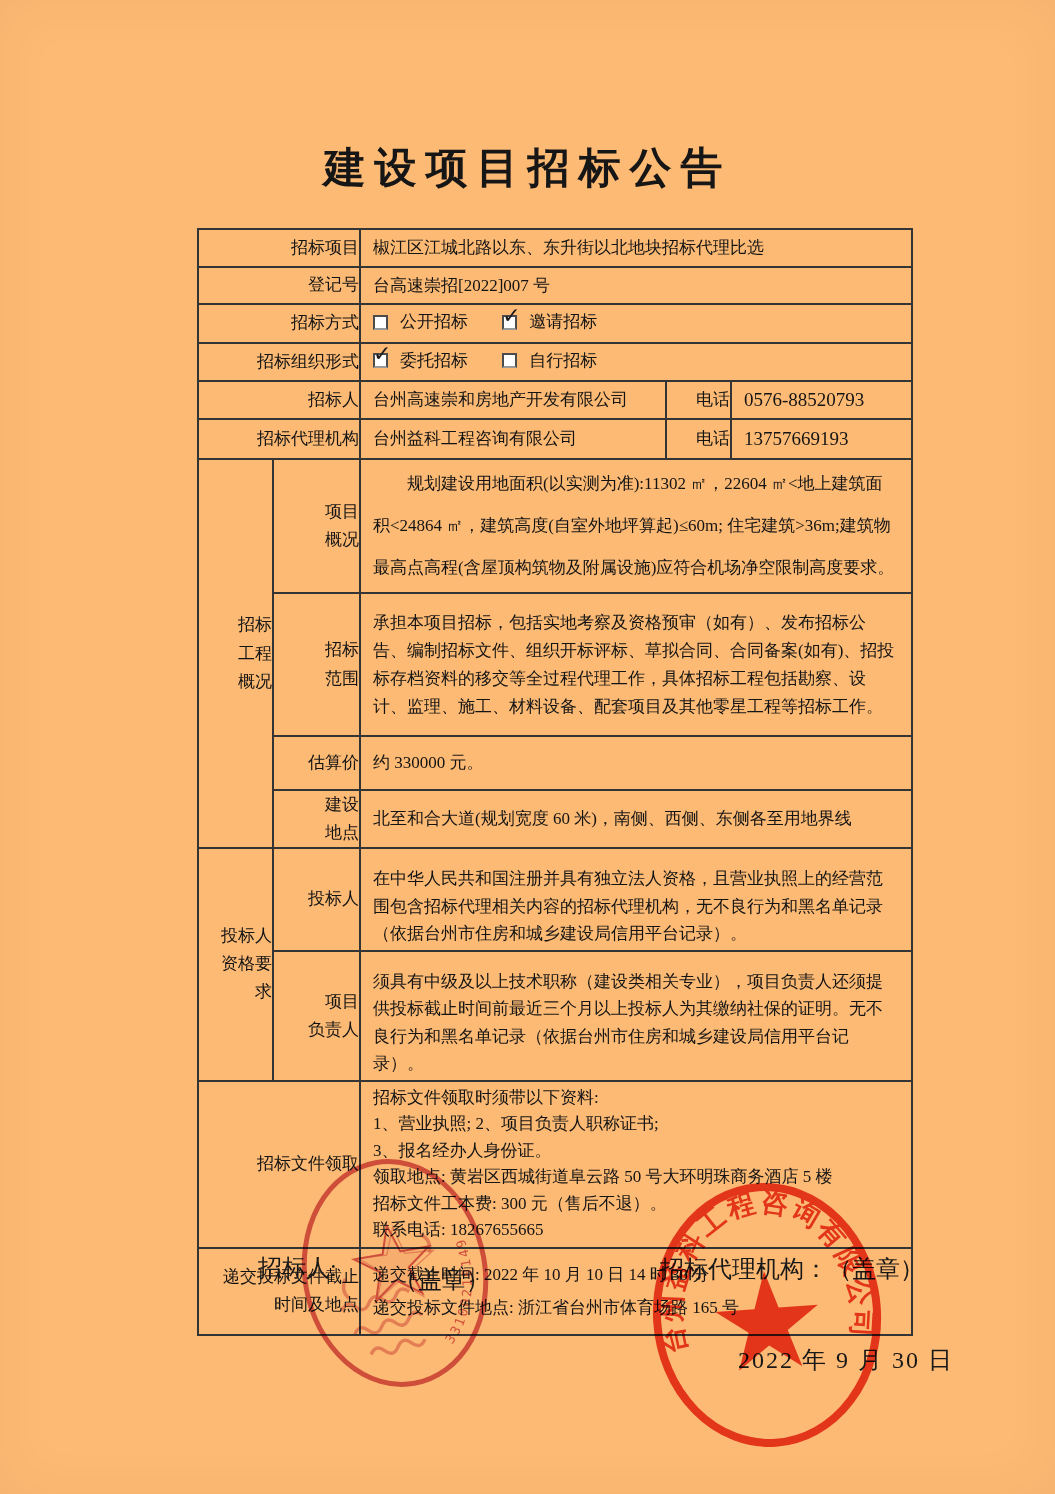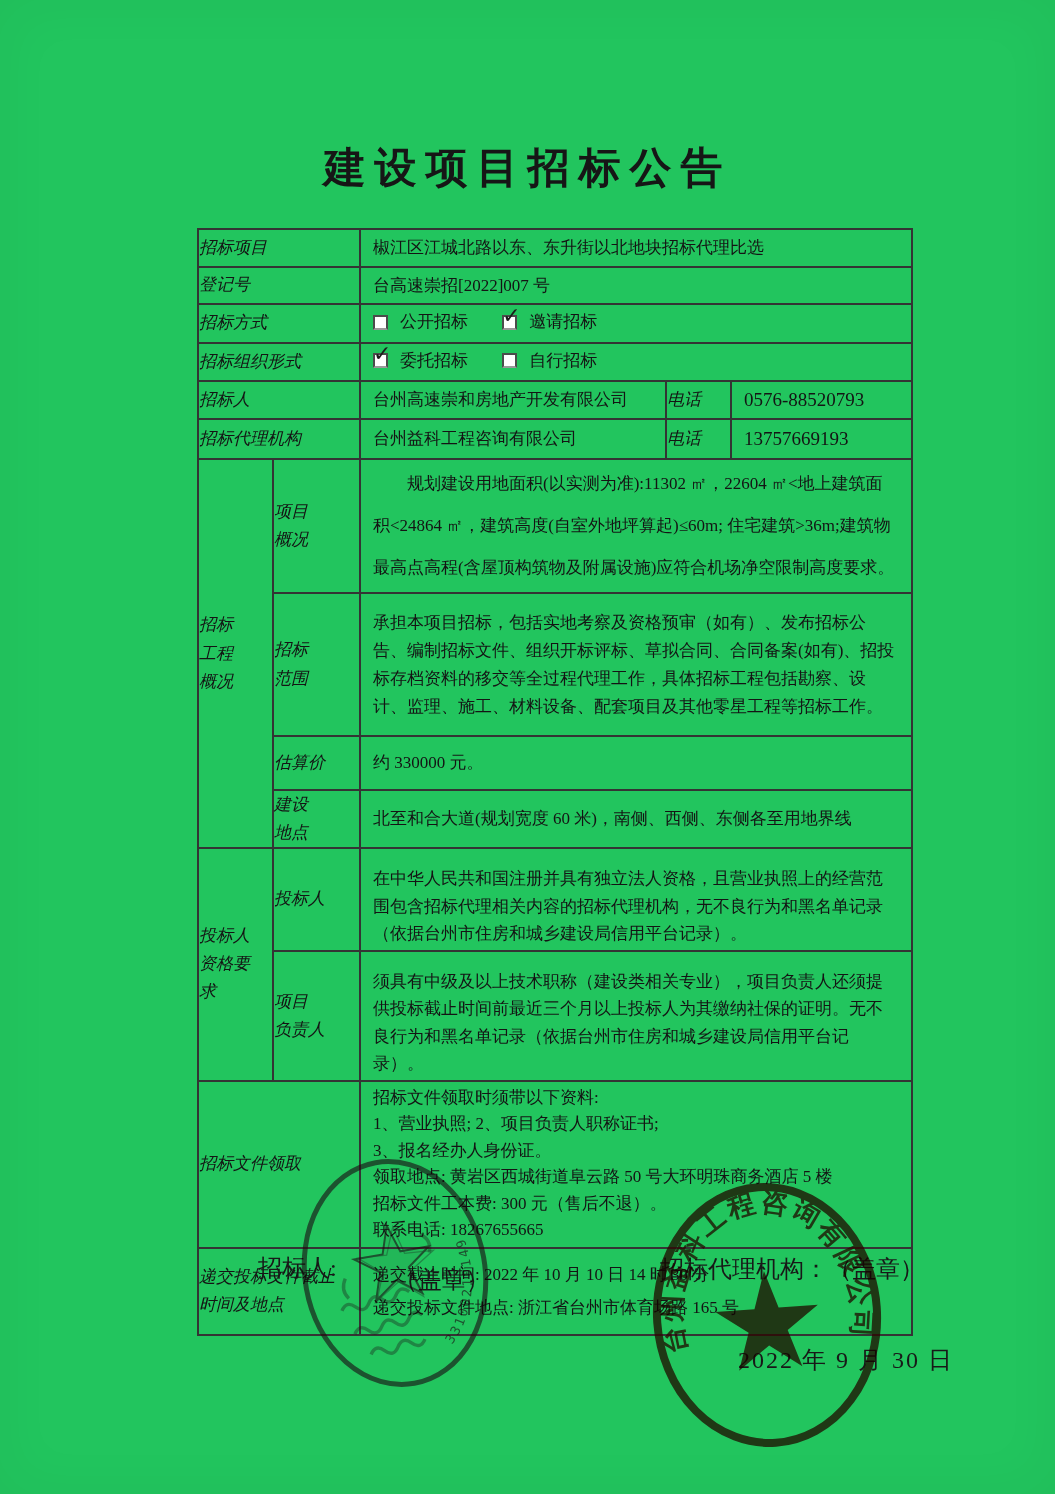--- a/index.html
+++ b/index.html
@@ -1,20 +1,20 @@
 <!DOCTYPE html>
 <html><head>
 <meta charset="utf-8">
 <style>
   * { margin:0; padding:0; box-sizing:border-box; }
   html,body { background:#ffffff; }
   .page {
     position:relative;
     width:1055px; height:1494px;
-    background:#22c55e;
+    background:#fdba74;
     font-family:"Liberation Serif","DejaVu Serif",serif;
     color:#1b1b1b;
     overflow:hidden;
     box-shadow: inset 0 0 60px rgba(0,0,0,0.045);
   }
   .doc-title {
     position:absolute; top:140px; left:0; width:100%;
     text-align:center;
     font-size:42px; font-weight:700; letter-spacing:9px;
     color:#161616;
@@ -24,21 +24,21 @@
     width:714px;
     border-collapse:collapse;
     table-layout:fixed;
   }
   table.main td {
     border:2px solid #343434;
     font-size:17px;
     color:#141414;
     vertical-align:middle;
   }
-  td.lbl { text-align:left; white-space:pre-line; line-height:1.65;font-style:italic; }
+  td.lbl { text-align:right; white-space:pre-line; line-height:1.65; }
   td.val { padding:3px 12px; line-height:28px; }
   td.val.num { font-size:19px;margin-top:33px; }
   tr.r-overview td.val { line-height:42px; }
   tr.r-overview td.val .para { text-indent:2em; }
   tr.r-scope td.val { line-height:28px; }
   tr.r-bidder td.val, tr.r-manager td.val { line-height:27.5px; padding-top:16px; padding-bottom:2px; }
   tr.r-pickup td.val { line-height:26.5px; }
   tr.r-deadline td.val { line-height:33px; }
   
   tr.r-project  { height:38px; }

